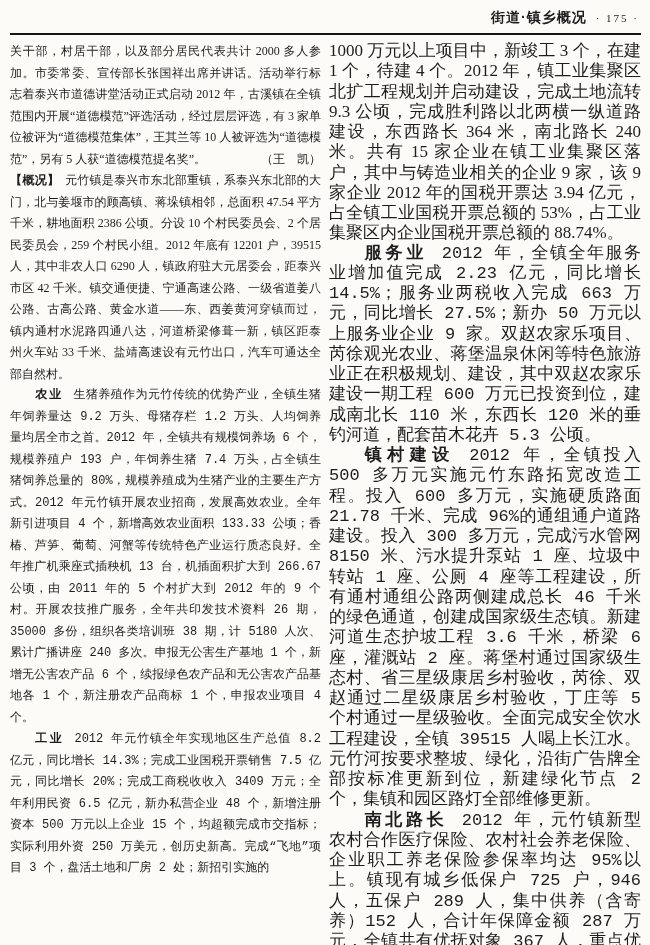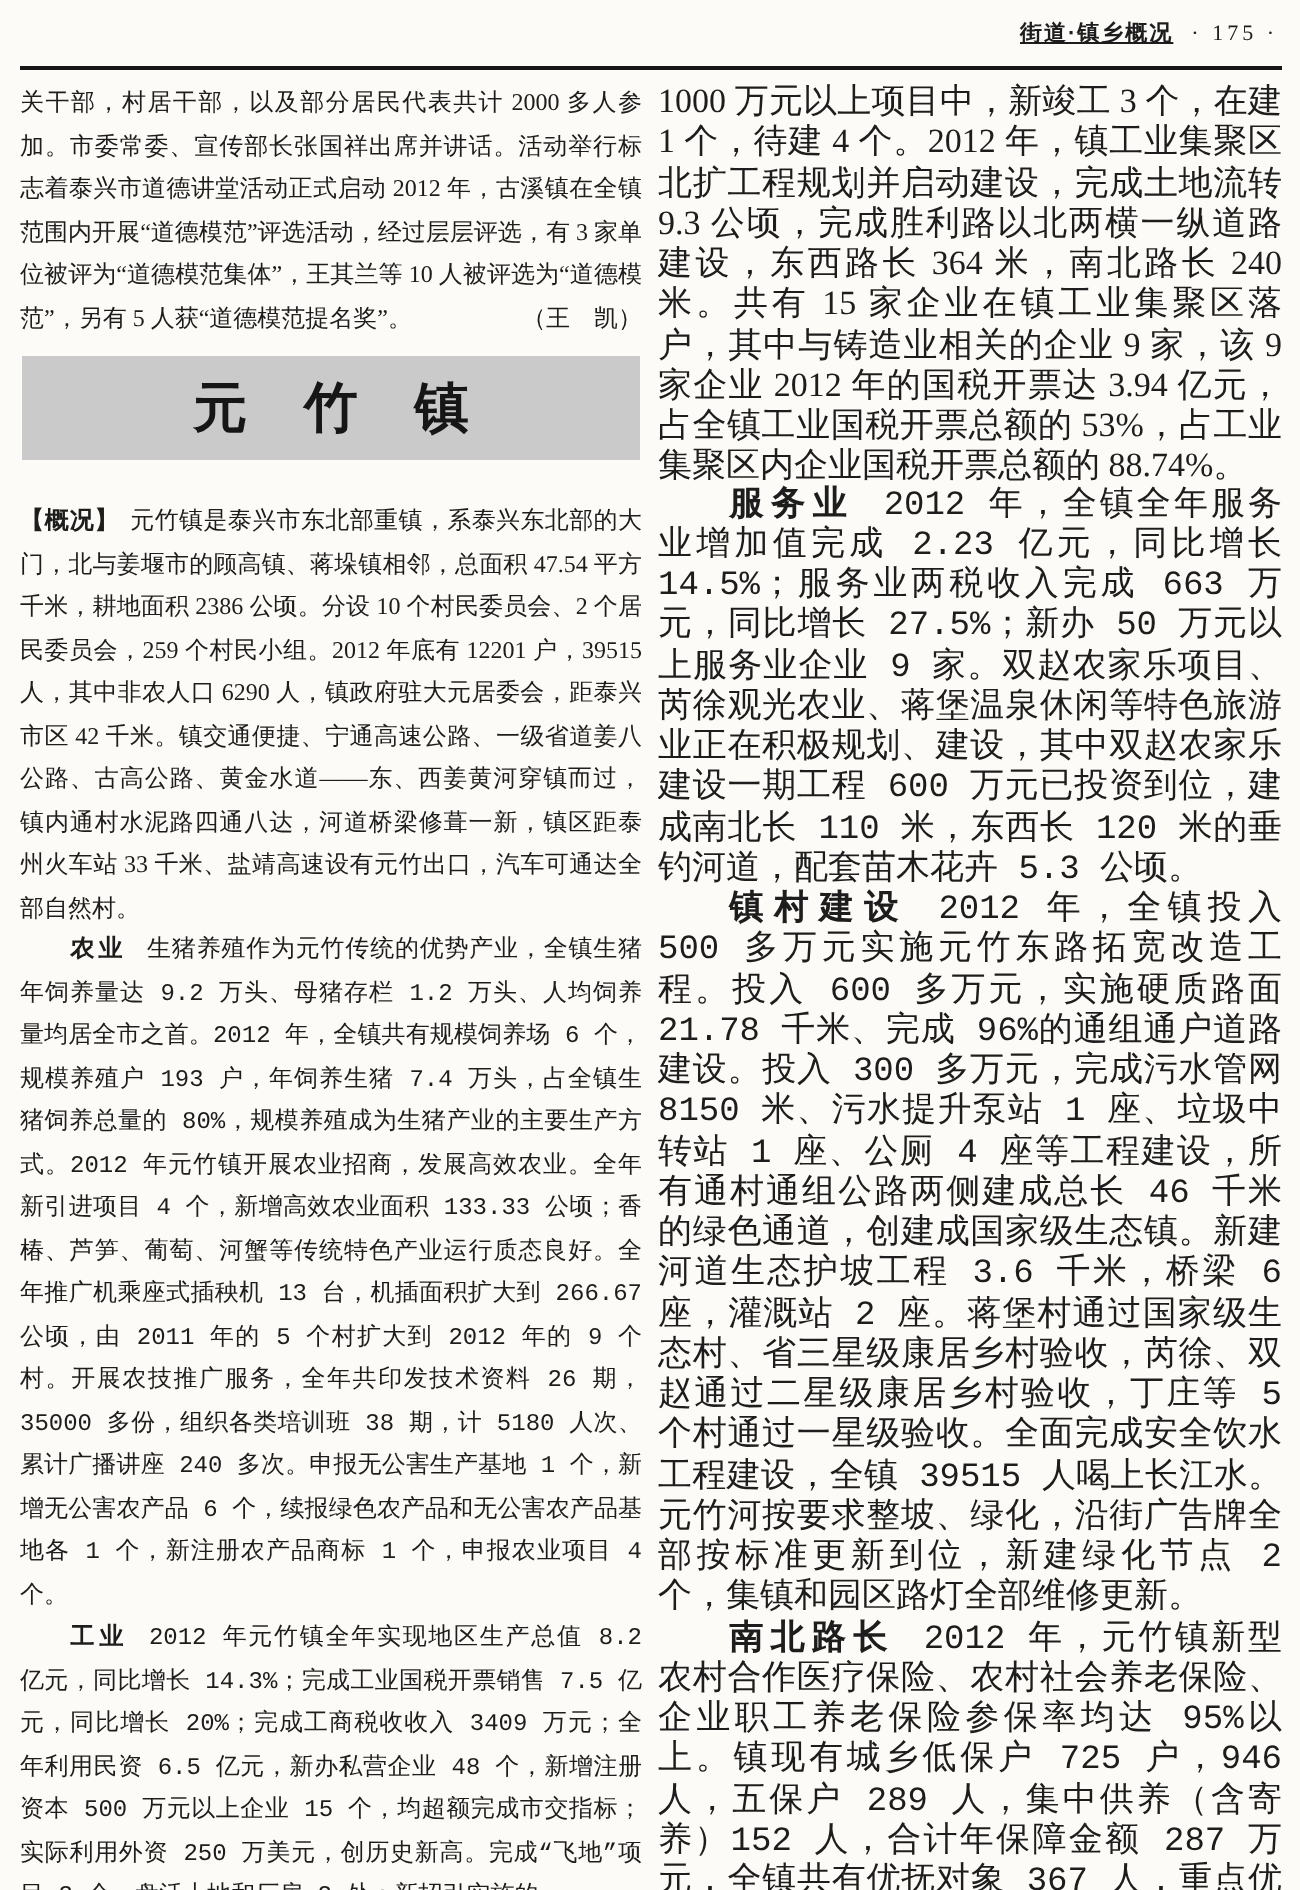--- a/index.html
+++ b/index.html
@@ -10,21 +10,21 @@
     color: var(--text-color, #1d1d1d);
   }
   .page { position:relative; width:650px; height:945px; overflow:hidden; }
 
   .pg-header {
     position:absolute; top:9px; right:11px;
     display:flex; align-items:baseline; white-space:nowrap;
   }
   .h-sec {
     font-family:"Liberation Sans","DejaVu Sans",sans-serif;
-    font-weight:bold; font-size:11px; letter-spacing:1px;text-decoration:underline;
+    font-weight:bold; font-size:14px; letter-spacing:1px;
   }
   .h-num { font-size:11px; margin-left:9px; letter-spacing:2px; }
 
   .rule {
     position:absolute; left:10px; right:9px; top:33px; height:2px;
     background: var(--rule-color, #161616);
   }
 
   .col { position:absolute; top:41px; height:904px; overflow:hidden; }
   .col-left  { left:10px;  width:311px; }
@@ -62,23 +62,20 @@
   <div class="pg-header">
     <span class="h-sec">街道·镇乡概况</span>
     <span class="h-num">· 175 ·</span>
   </div>
   <div class="rule"></div>
 
   <section class="col col-left">
 
     <p class="para"><span class="ptext">关干部，村居干部，以及部分居民代表共计 2000 多人参加。市委常委、宣传部长张国祥出席并讲话。活动举行标志着泰兴市道德讲堂活动正式启动 2012 年，古溪镇在全镇范围内开展“道德模范”评选活动，经过层层评选，有 3 家单位被评为“道德模范集体”，王其兰等 10 人被评选为“道德模范”，另有 5 人获“道德模范提名奖”。</span><span class="sig">（王　凯）</span></p>
 
-    <div class="town-box">
-      <span class="town-title">元竹镇</span>
-    </div>
 
     <p class="para"><b class="plabel bracket">【概况】</b><span class="ptext">元竹镇是泰兴市东北部重镇，系泰兴东北部的大门，北与姜堰市的顾高镇、蒋垛镇相邻，总面积 47.54 平方千米，耕地面积 2386 公顷。分设 10 个村民委员会、2 个居民委员会，259 个村民小组。2012 年底有 12201 户，39515 人，其中非农人口 6290 人，镇政府驻大元居委会，距泰兴市区 42 千米。镇交通便捷、宁通高速公路、一级省道姜八公路、古高公路、黄金水道——东、西姜黄河穿镇而过，镇内通村水泥路四通八达，河道桥梁修葺一新，镇区距泰州火车站 33 千米、盐靖高速设有元竹出口，汽车可通达全部自然村。</span></p>
 
     <p class="para ind"><b class="plabel">农业</b><span class="ptext">生猪养殖作为元竹传统的优势产业，全镇生猪年饲养量达 9.2 万头、母猪存栏 1.2 万头、人均饲养量均居全市之首。2012 年，全镇共有规模饲养场 6 个，规模养殖户 193 户，年饲养生猪 7.4 万头，占全镇生猪饲养总量的 80%，规模养殖成为生猪产业的主要生产方式。2012 年元竹镇开展农业招商，发展高效农业。全年新引进项目 4 个，新增高效农业面积 133.33 公顷；香椿、芦笋、葡萄、河蟹等传统特色产业运行质态良好。全年推广机乘座式插秧机 13 台，机插面积扩大到 266.67 公顷，由 2011 年的 5 个村扩大到 2012 年的 9 个村。开展农技推广服务，全年共印发技术资料 26 期，35000 多份，组织各类培训班 38 期，计 5180 人次、累计广播讲座 240 多次。申报无公害生产基地 1 个，新增无公害农产品 6 个，续报绿色农产品和无公害农产品基地各 1 个，新注册农产品商标 1 个，申报农业项目 4 个。</span></p>
 
     <p class="para ind"><b class="plabel">工业</b><span class="ptext">2012 年元竹镇全年实现地区生产总值 8.2 亿元，同比增长 14.3%；完成工业国税开票销售 7.5 亿元，同比增长 20%；完成工商税收收入 3409 万元；全年利用民资 6.5 亿元，新办私营企业 48 个，新增注册资本 500 万元以上企业 15 个，均超额完成市交指标；实际利用外资 250 万美元，创历史新高。完成“飞地”项目 3 个，盘活土地和厂房 2 处；新招引实施的</span></p>
   </section>
 
   <section class="col col-right">
 

